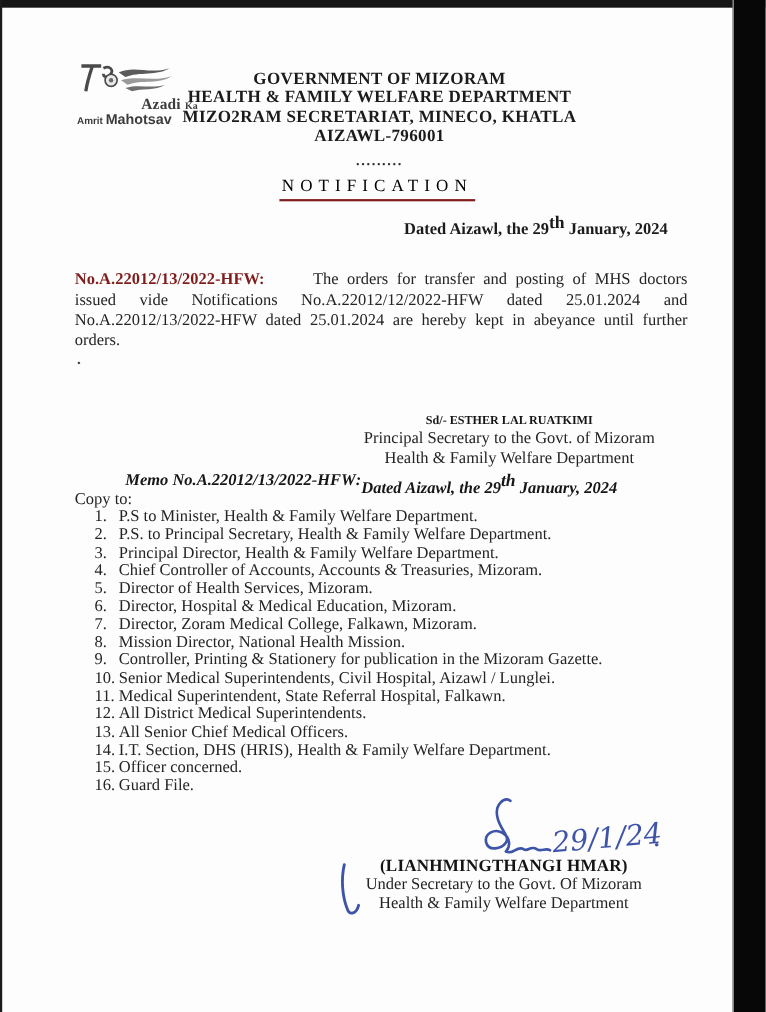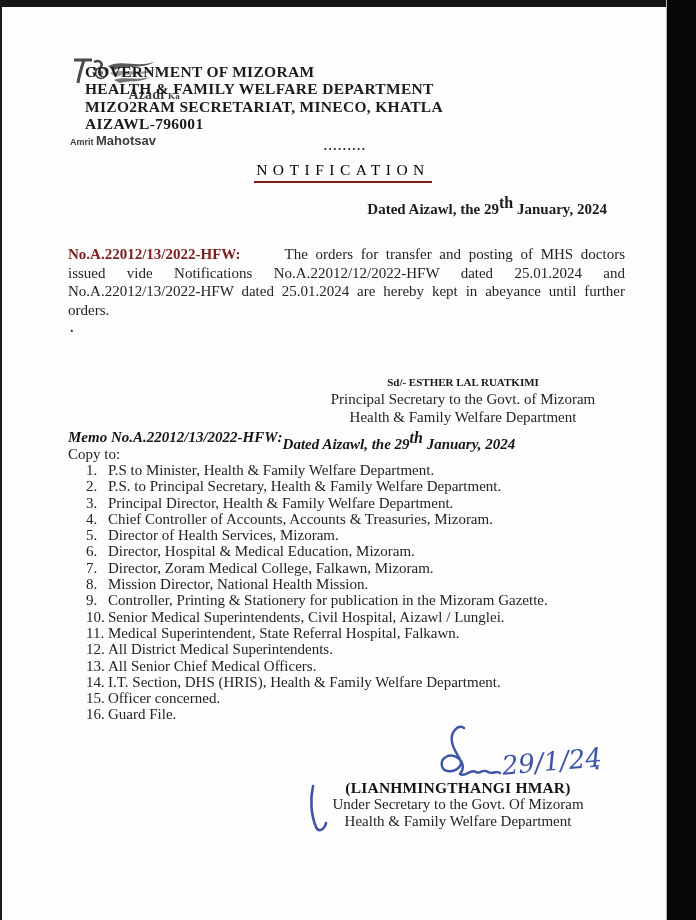--- a/index.html
+++ b/index.html
@@ -13,45 +13,45 @@
     background:#fdfdfd;overflow:hidden;color:#1f1f1f;
   }
   .strip-top{position:absolute;left:0;top:0;width:696px;height:7px;background:#161616;}
   .strip-right{position:absolute;left:666px;top:0;width:30px;height:920px;background:#070707;border-left:1px solid #b9b9b9;}
   .strip-left{position:absolute;left:0;top:0;width:2px;height:920px;background:#1c1c1c;}
 
   
   .logo{position:absolute;left:70px;top:56px;width:110px;height:62px;color:#3c3c3c;}
   .logo .row1{font-family:Liberation Serif, serif;font-size:14px;font-weight:bold;letter-spacing:.2px;line-height:13px;margin-top:-2px;text-align:right;}
   .logo .row1 .small{font-size:9px;font-weight:bold;}
-  .logo .row2{font-family:"Liberation Sans",sans-serif;font-size:9px;font-weight:bold;line-height:11px;margin-top:32px;}
+  .logo .row2{font-family:"Liberation Sans",sans-serif;font-size:9px;font-weight:bold;line-height:11px;}
   .logo .row2 .big{font-size:13px;}
 
   
-  .header{position:absolute;left:85px;top:63px;width:520px;text-align:left;}
+  .header{position:absolute;left:85px;top:63px;width:520px;text-align:center;}
   .header .h-line{font-weight:bold;font-size:15.5px;line-height:17.4px;letter-spacing:.3px;color:#1b1b1b;}
   .dots{position:absolute;left:85px;top:138px;width:520px;text-align:center;font-weight:bold;font-size:13px;letter-spacing:1.5px;color:#2a2a2a;}
 
   .notif-wrap{position:absolute;left:0;top:161px;width:686px;text-align:center;}
   .notif{display:inline-block;font-weight:normal;font-size:15.5px;letter-spacing:5.5px;border-bottom:2px solid #7f1d1d;padding:0 2px 2px 2px;color:#000000;}
 
   .date-line{position:absolute;left:68px;top:194px;width:539px;text-align:right;font-weight:bold;font-size:15px;color:#1b1b1b;}
   sup{font-size:16px;vertical-align:super;font-weight:bold;}
 
   .body-par{position:absolute;left:68px;top:230px;width:557px;font-size:15px;line-height:18.7px;text-align:justify;color:#242424;}
   .body-par b{color:#7f1d1d;}
   .tab-gap{display:inline-block;width:44px;}
 
   .stray{position:absolute;left:70px;top:320px;font-size:14px;font-weight:bold;color:#444;}
 
   .sig1{position:absolute;left:280px;top:374px;width:366px;text-align:center;line-height:17.4px;}
   .sig1 .name{font-weight:bold;font-size:11px;color:#161616;}
   .sig1 .t{font-size:15px;color:#242424;}
 
-  .memo-line{position:absolute;left:68px;top:429px;width:539px;display:flex;justify-content:flex-start;font-weight:bold;font-style:italic;font-size:15px;color:#161616;}
+  .memo-line{position:absolute;left:68px;top:429px;width:539px;display:flex;justify-content:center;font-weight:bold;font-style:italic;font-size:15px;color:#161616;}
   .copy-to{position:absolute;left:68px;top:446px;font-size:15px;color:#242424;}
 
   .copy-list{position:absolute;left:86px;top:462px;width:545px;list-style:none;margin:0;padding:0;}
   .copy-list li{font-size:15px;line-height:16.3px;color:#242424;white-space:nowrap;}
   .copy-list .num{display:inline-block;min-width:22px;}
 
   .hand-sig{position:absolute;left:414px;top:722px;width:190px;height:68px;}
   .ink-tick{position:absolute;left:300px;top:783px;width:34px;height:56px;}
 
   .sig2{position:absolute;left:270px;top:779px;width:376px;text-align:center;line-height:17.2px;}

